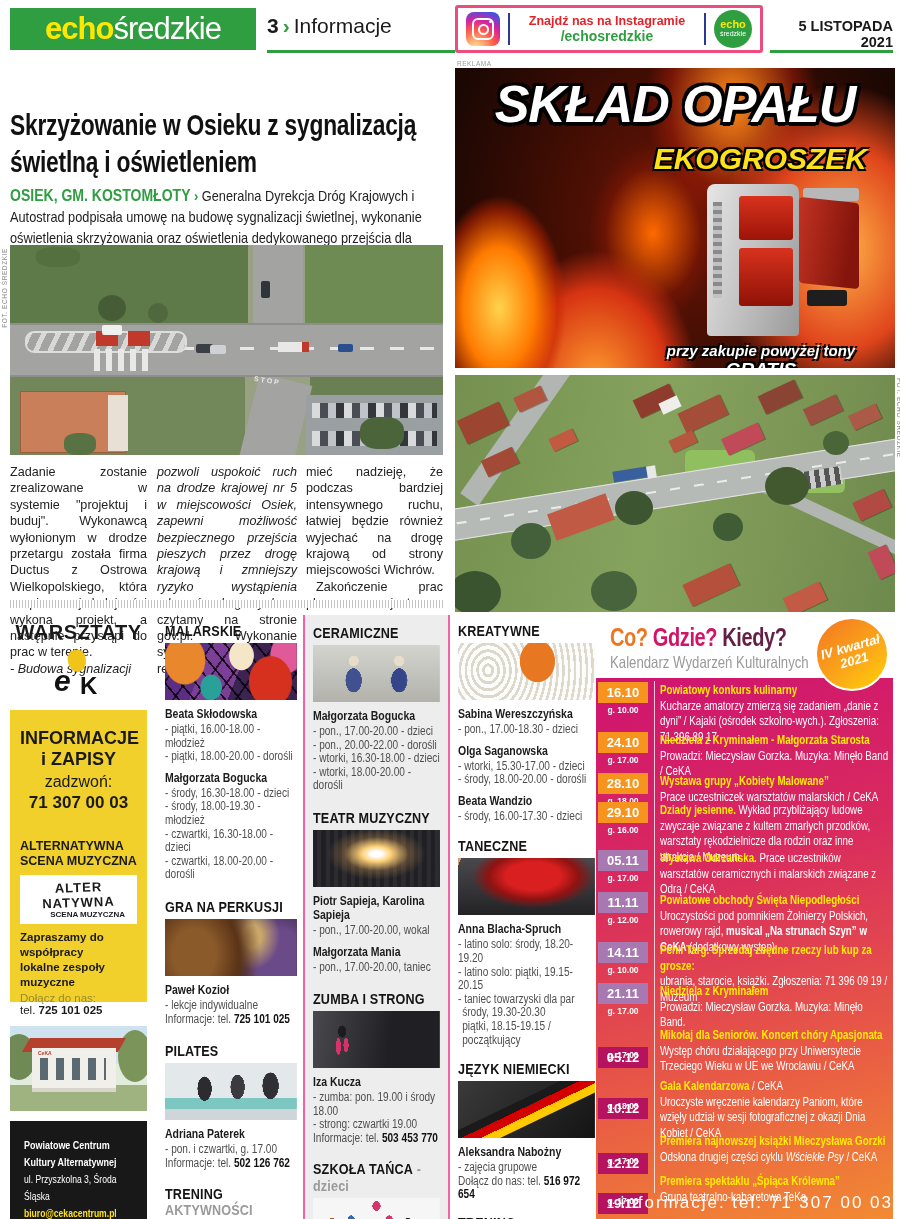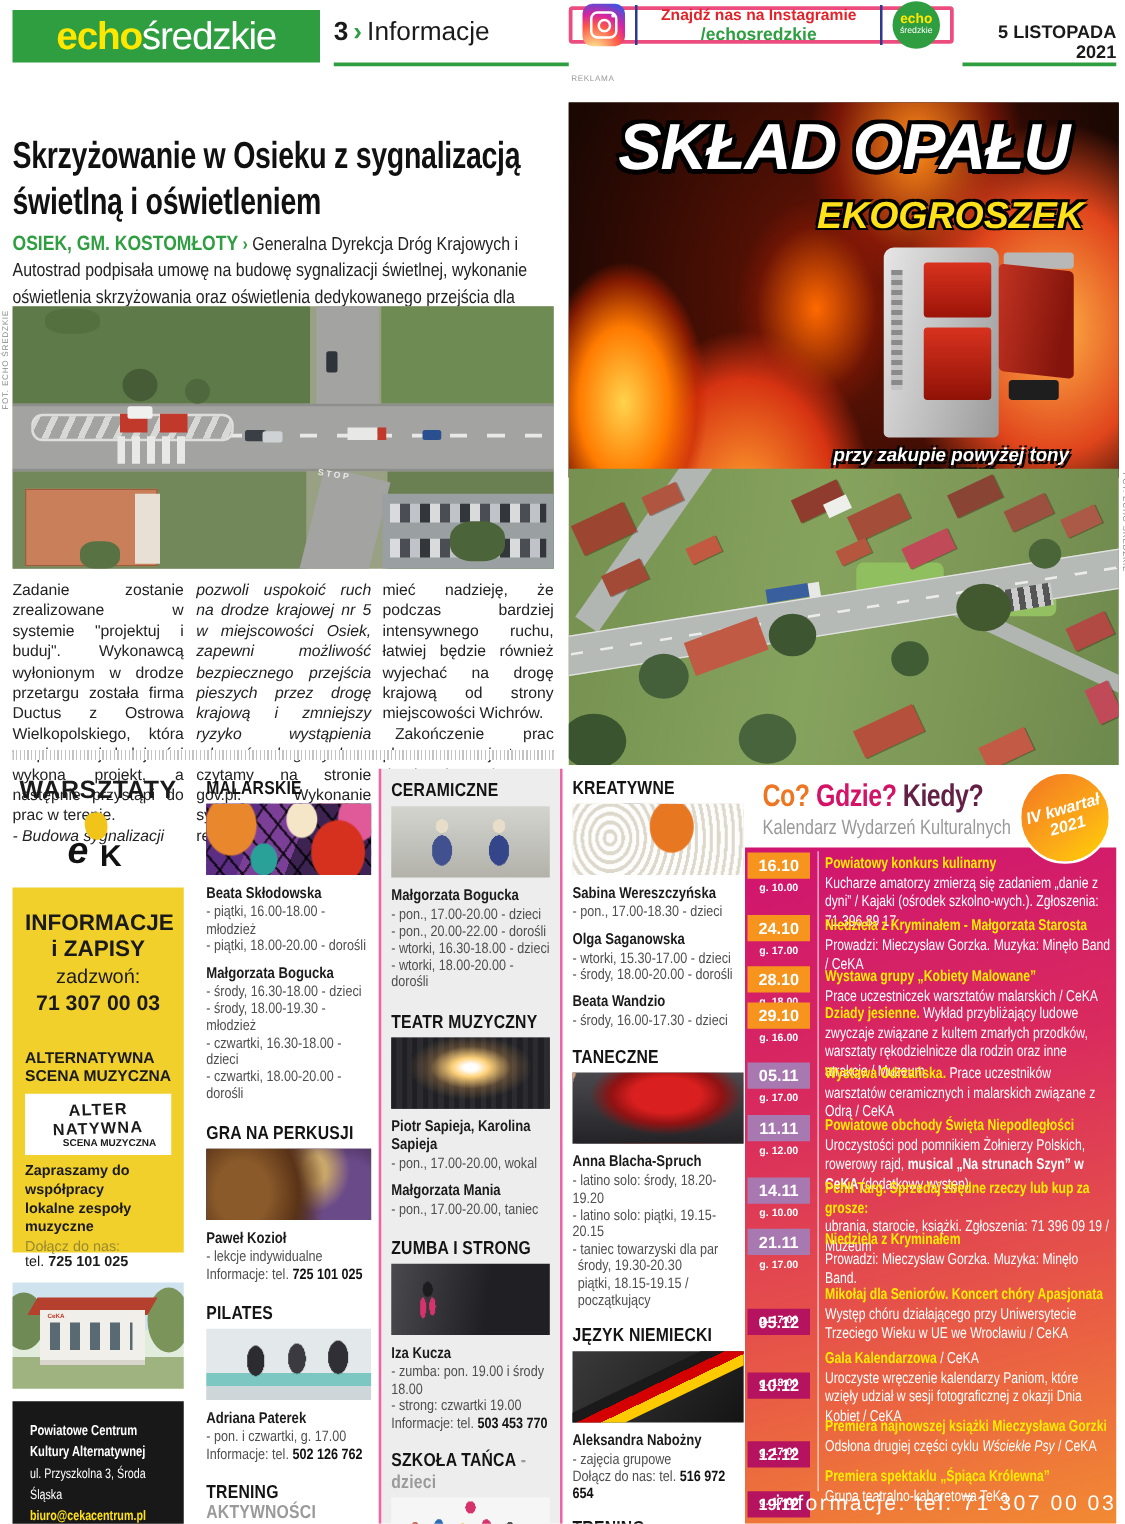--- a/index.html
+++ b/index.html
@@ -10,21 +10,21 @@
 
   
   .logo-box{left:10px;top:8px;width:246px;height:42px;background:#2f9e41;
             display:flex;align-items:center;justify-content:center;}
   .logo-box .l1{color:#ffe800;font-weight:700;font-size:31px;letter-spacing:-1px;}
   .logo-box .l2{color:#fff;font-weight:400;font-size:31px;letter-spacing:-1px;}
   .pgsec{left:267px;top:14px;font-size:21px;}
   .pgsec .n{font-weight:700;}
   .pgsec .c{color:#2f9e41;font-weight:700;padding:0 4px;}
   .grn-rule{height:3px;background:#2f9e41;}
-  .insta{left:455px;top:5px;width:308px;height:30px;border:3px solid #ed4c7f;border-radius:3px;
+  .insta{left:455px;top:5px;width:308px;height:48px;border:3px solid #ed4c7f;border-radius:3px;
          display:flex;align-items:center;gap:8px;padding:0 8px;box-sizing:border-box;background:#fff;}
   .ig-ic{width:34px;height:34px;border-radius:8px;flex:0 0 auto;position:relative;
          background:radial-gradient(circle at 28% 110%,#fdf497 0%,#fd5949 45%,#d6249f 65%,#285AEB 95%);}
   .ig-cam{position:absolute;left:6px;top:6px;width:18px;height:18px;border:2px solid #fff;border-radius:6px;}
   .ig-lens{position:absolute;left:12px;top:12px;width:7px;height:7px;border:2px solid #fff;border-radius:50%;}
   .ig-dot{position:absolute;right:8px;top:8px;width:3px;height:3px;background:#fff;border-radius:50%;}
   .ig-sep{width:2px;height:32px;background:#2b3990;flex:0 0 auto;}
   .insta-txt{flex:1;text-align:center;line-height:15px;}
   .insta-txt .r{color:#e42229;font-weight:700;font-size:12.5px;display:block;}
   .insta-txt .g{color:#2f9e41;font-weight:700;font-size:14px;display:block;}
@@ -91,21 +91,21 @@
 
   
   .reklama{left:457px;top:60px;font-size:6.5px;color:#999;letter-spacing:.5px;}
   .adbox{left:455px;top:68px;width:440px;height:300px;overflow:hidden;background-color:#1c0803;
     background-image:
       radial-gradient(90px 150px at 10% 80%,#ffd34d,#ff7b00 40%,rgba(200,40,0,.55) 65%,transparent 75%),
       radial-gradient(130px 170px at 32% 105%,#ff9d2e,#d63312 55%,transparent 78%),
       radial-gradient(160px 210px at 88% 60%,#ffb347,#e0451c 48%,rgba(80,10,5,0) 78%),
       radial-gradient(110px 150px at 63% 12%,#ff8c1a,rgba(170,30,10,.5) 58%,transparent 78%),
       radial-gradient(80px 110px at 45% 55%,#ff6a00,rgba(140,25,5,.4) 60%,transparent 80%),
-      radial-gradient(240px 280px at 50% 50%,#6d1505,#2e0a03 75%,#1c0803 100%); margin-top: 14px;}
+      radial-gradient(240px 280px at 50% 50%,#6d1505,#2e0a03 75%,#1c0803 100%);}
   .adbox .t{position:absolute;left:0;top:6px;width:440px;text-align:center;color:#fff;
     font-style:italic;font-weight:700;font-size:52px;letter-spacing:-1px;
     text-shadow:3px 3px 0 #000,-3px 3px 0 #000,3px -3px 0 #000,-3px -3px 0 #000,0 4px 0 #000,4px 0 0 #000;}
   .adbox .s{position:absolute;right:28px;top:74px;color:#ffe11a;font-style:italic;font-weight:700;font-size:30px;
     text-shadow:2px 2px 0 #000,-2px 2px 0 #000,2px -2px 0 #000,-2px -2px 0 #000;}
   .redbox{position:absolute;left:10px;top:104px;width:158px;height:192px;border:3px solid #0d0d0d;
     background:linear-gradient(160deg,#b30606,#7d0202);padding:12px 10px;box-sizing:border-box;
     font-style:italic;color:#fff;}
   .redbox .y{color:#ffe11a;font-weight:700;font-variant:small-caps;font-size:14px;}
   .redbox .w1{font-weight:700;font-variant:small-caps;font-size:19px;margin-top:3px;}

